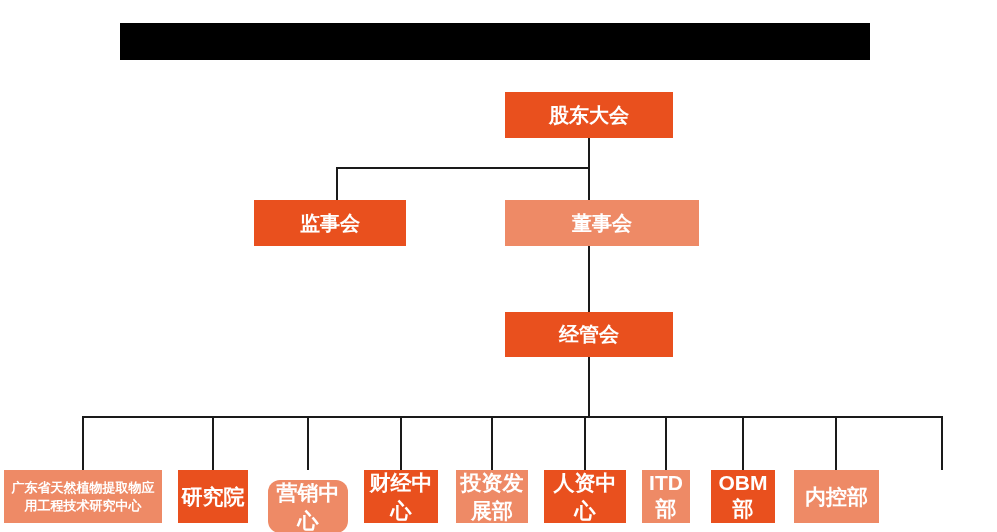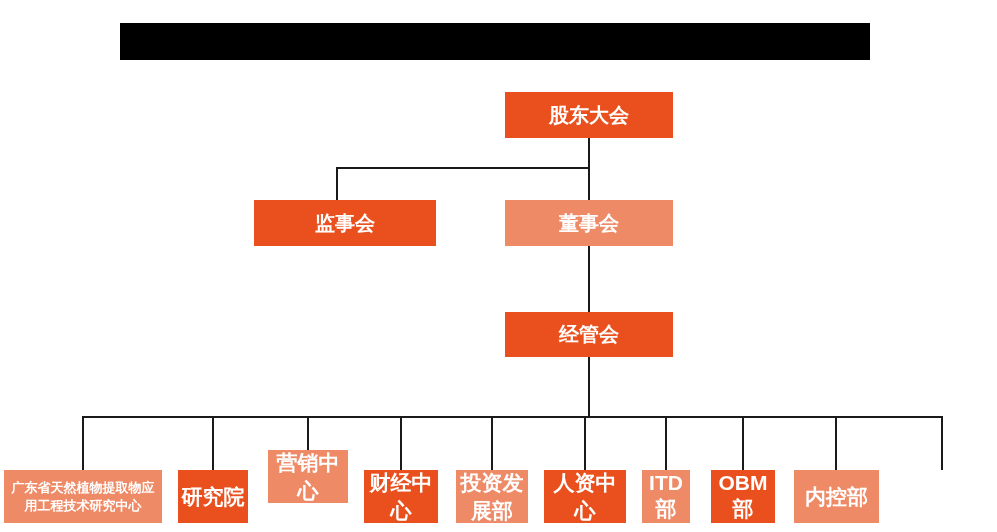--- a/index.html
+++ b/index.html
@@ -27,27 +27,27 @@
     color: var(--node-text, #ffffff);
     font-weight: 700;
     box-sizing: border-box;
     font-size: 20px;
   }
   .node.dark  { background: var(--dark,  #e9501e); }
   .node.light { background: var(--light, #ee8a66); }
   .dept { font-size: 21px; }
 
   #n-shareholders { left: 505px; top:  92px; width: 168px; height: 46px; }
-  #n-supervisory  { left: 254px; top: 200px; width: 182px; height: 46px; }
-  #n-board        { left: 505px; top: 200px; width: 168px; height: 46px; }
+  #n-supervisory  { left: 254px; top: 200px; width: 152px; height: 46px; }
+  #n-board        { left: 505px; top: 200px; width: 194px; height: 46px; }
   #n-management   { left: 505px; top: 312px; width: 168px; height: 45px; }
 
   #d0 { left:   4px; top: 470px; width: 158px; height: 53px; font-size: 13px; line-height: 1.35; padding: 0 2px; }
   #d1 { left: 178px; top: 470px; width:  70px; height: 53px; }
-  #d2 { left: 268px; top: 450px; width:  80px; height: 53px; }
+  #d2 { left: 268px; top: 480px; width:  80px; height: 53px; border-radius: 12px; }
   #d3 { left: 364px; top: 470px; width:  74px; height: 53px; }
   #d4 { left: 456px; top: 470px; width:  72px; height: 53px; }
   #d5 { left: 544px; top: 470px; width:  82px; height: 53px; }
   #d6 { left: 642px; top: 470px; width:  48px; height: 53px; }
   #d7 { left: 711px; top: 470px; width:  64px; height: 53px; }
   #d8 { left: 794px; top: 470px; width:  85px; height: 53px; }
   #d9 { left: 894px; top: 470px; width:  97px; height: 53px; }
 
   .line { position: absolute; background: var(--line, #1a1a1a); }
   #l-sh-down    { left: 588px; top: 138px; width:   2px; height: 62px; }

